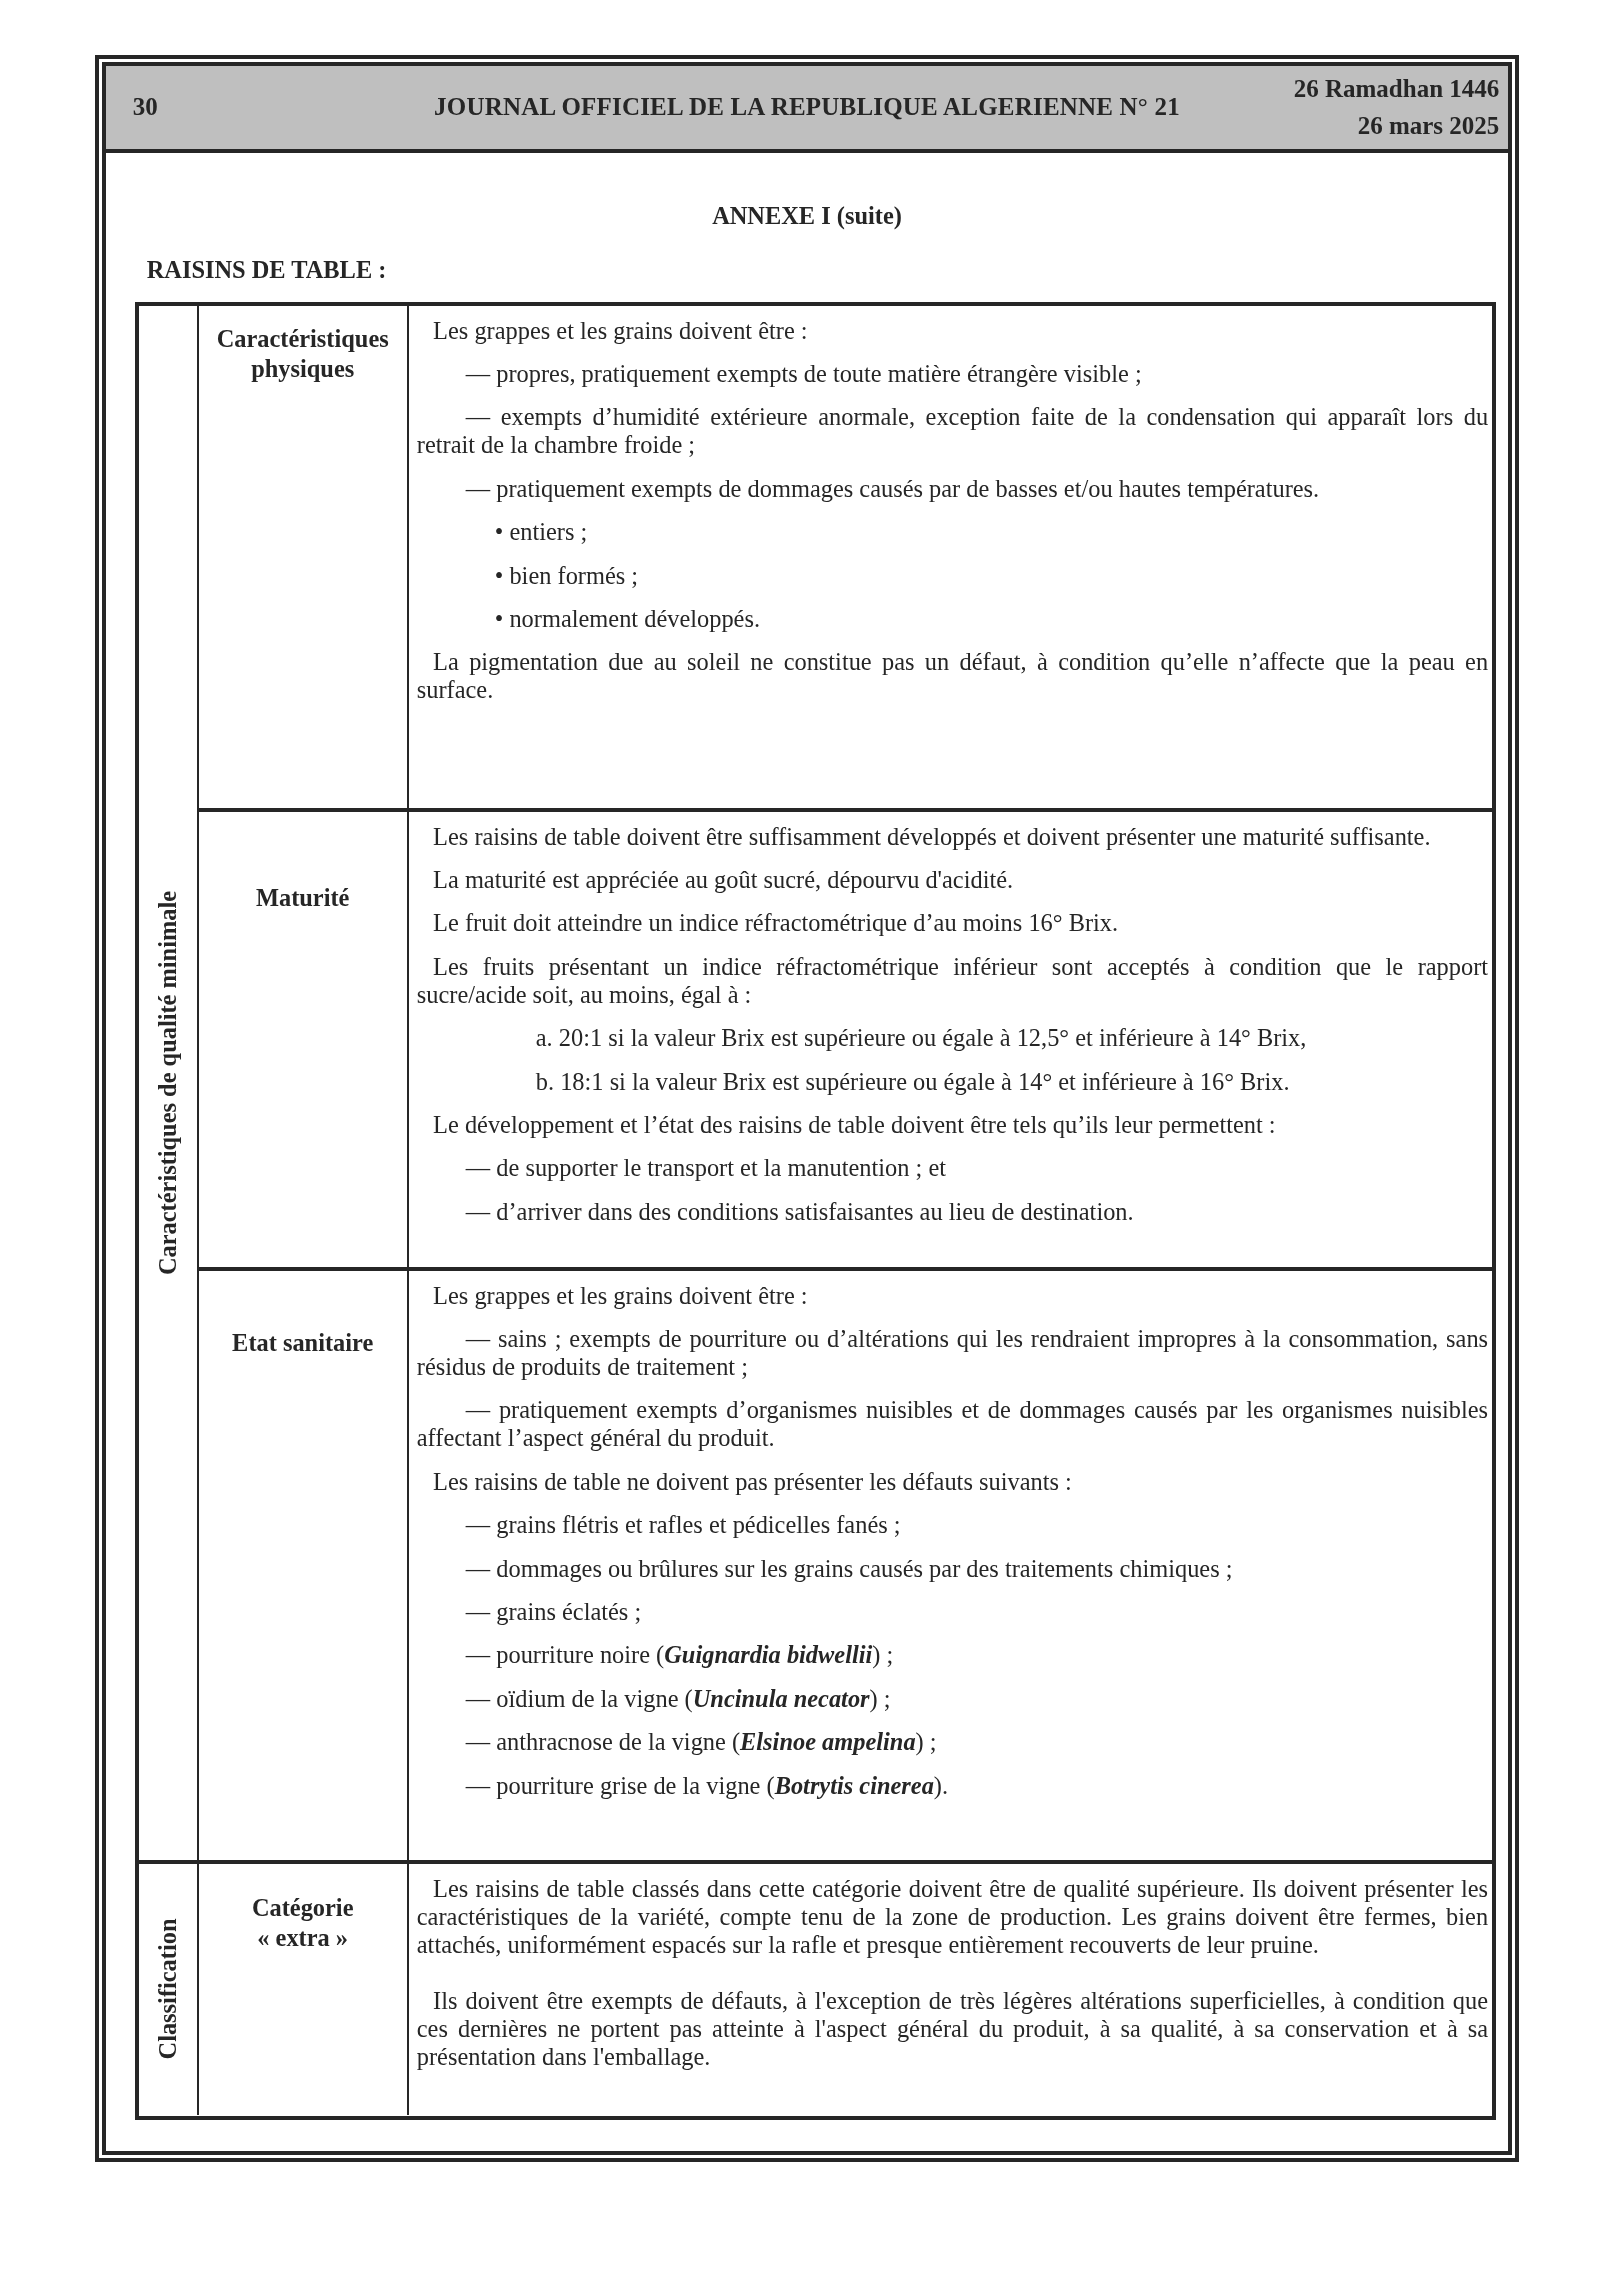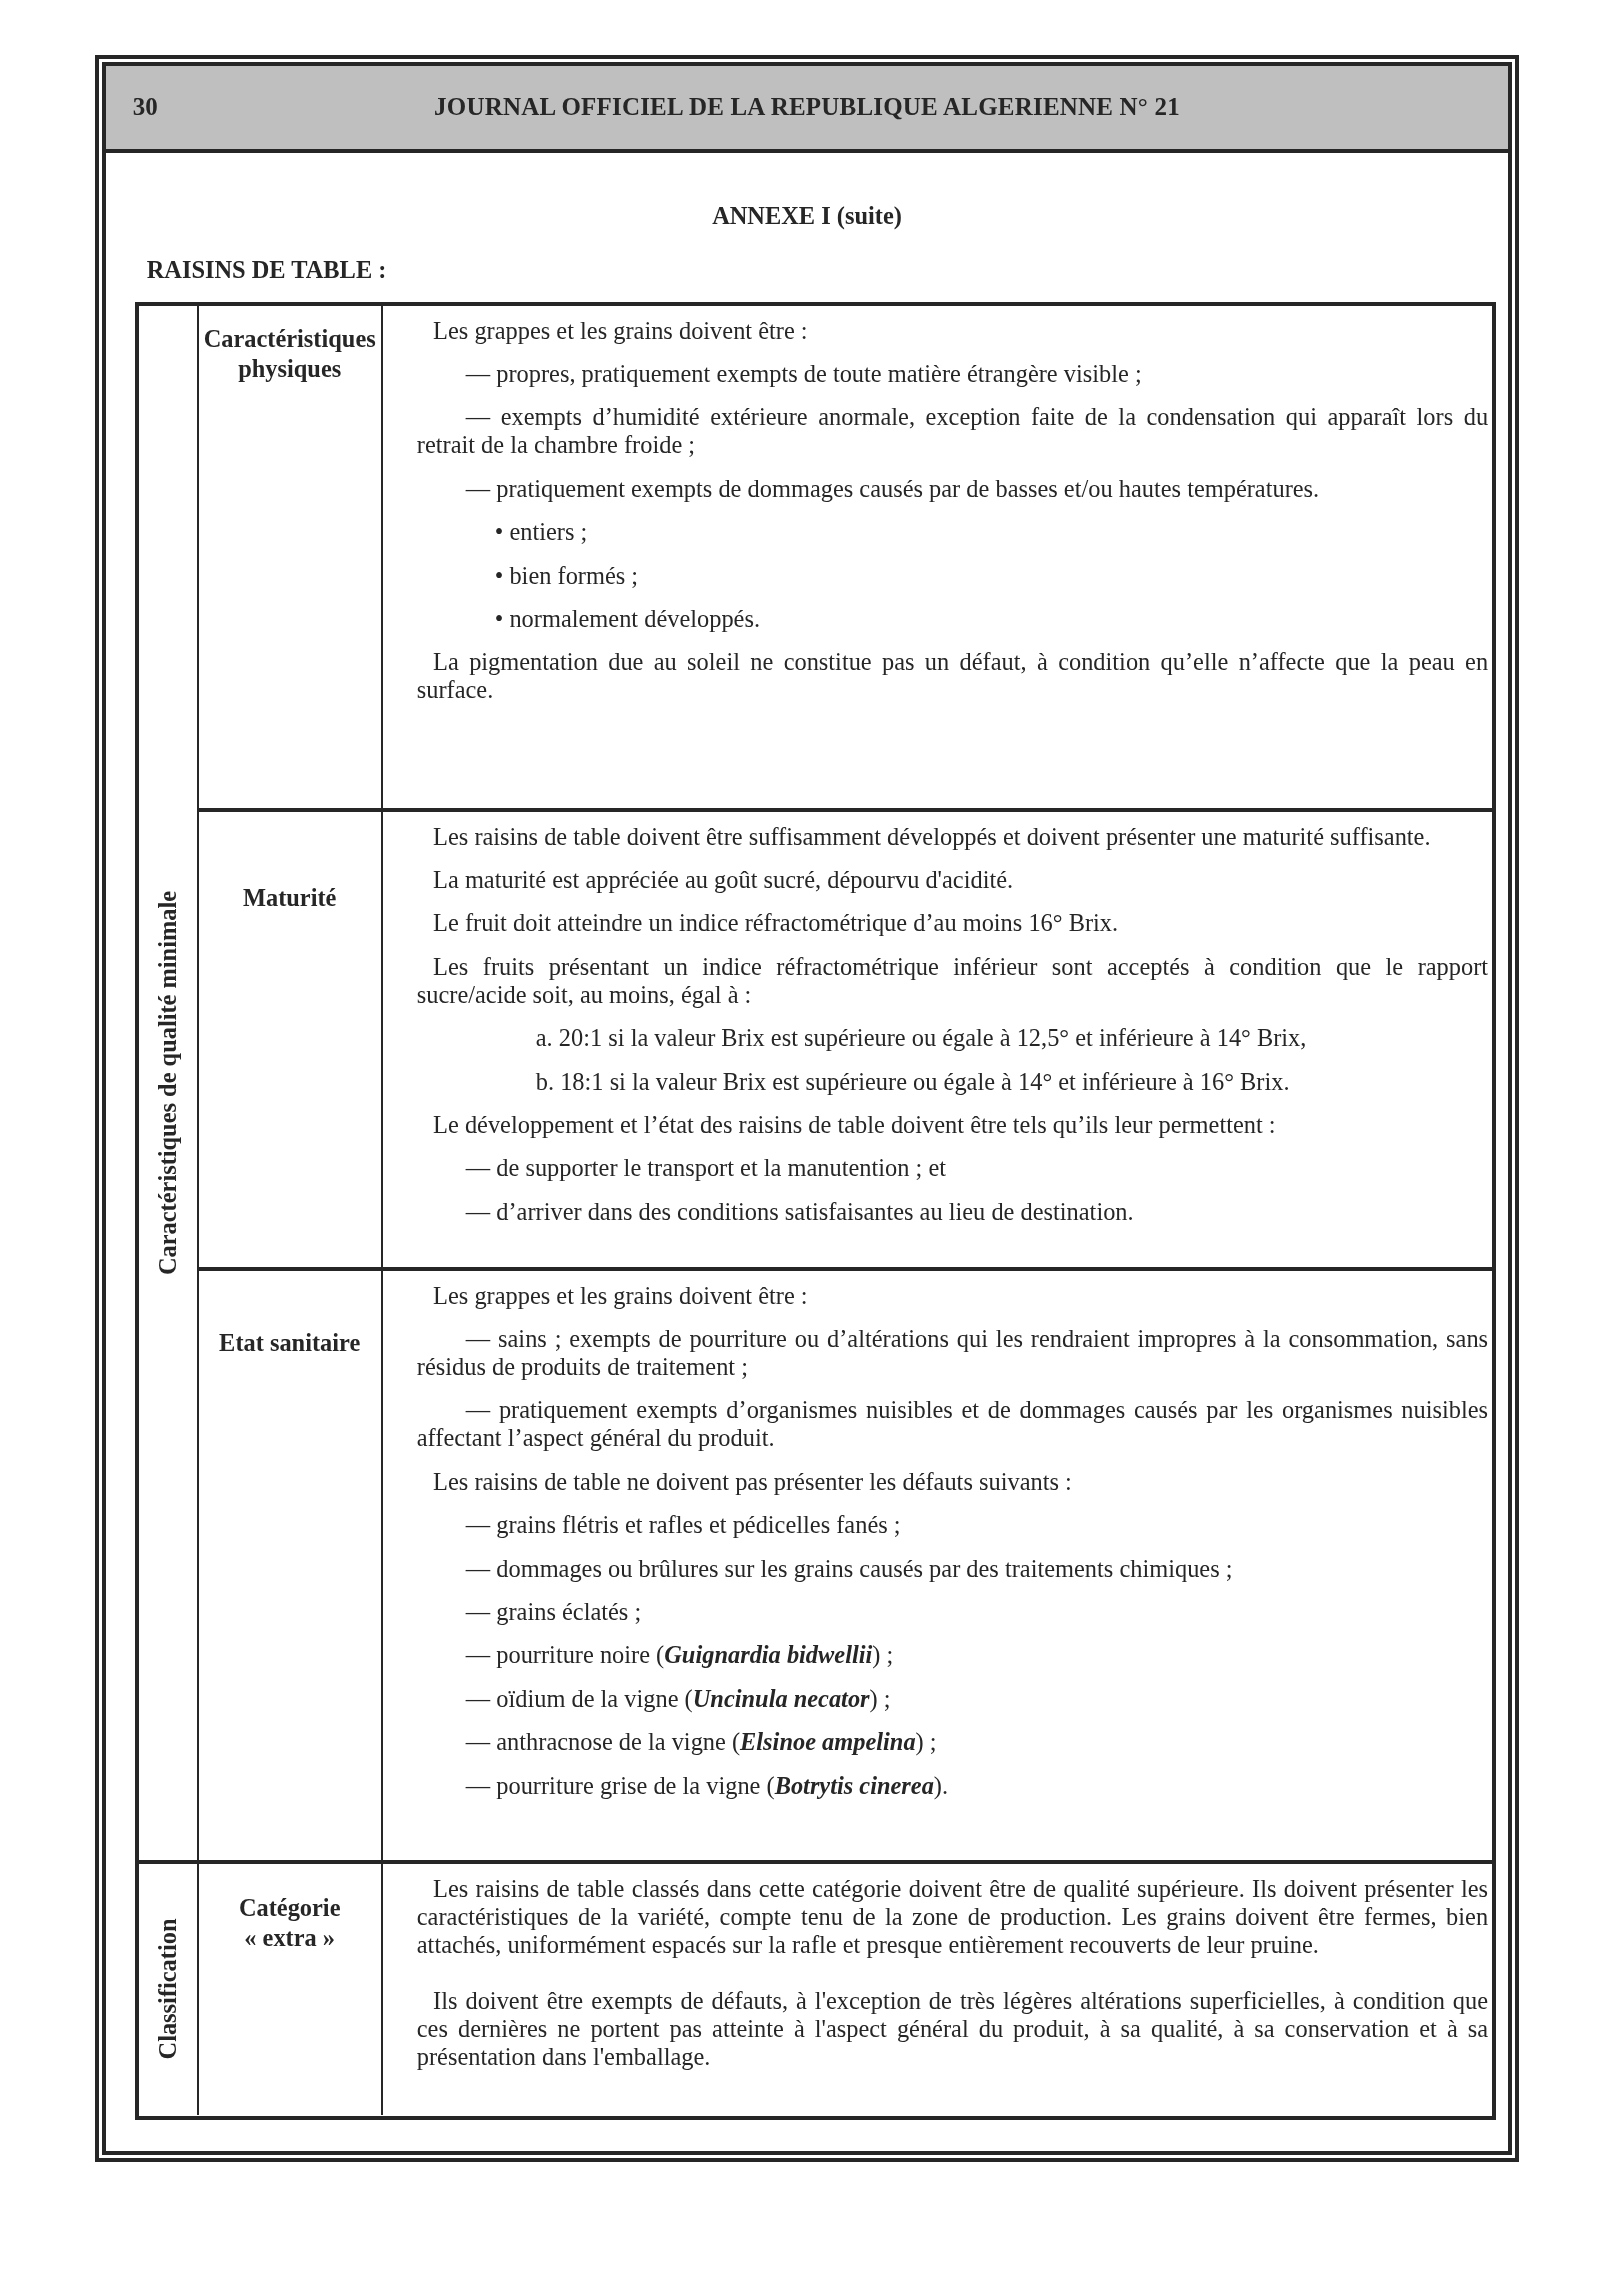--- a/index.html
+++ b/index.html
@@ -11,39 +11,43 @@
   .hdr-title { position:absolute; left:0; right:0; top:27px; text-align:center; font-size:25px; font-weight:bold; letter-spacing:0.2px; }
   .hdr-dates { position:absolute; right:9px; top:4.5px; text-align:right; font-size:25px; font-weight:bold; line-height:37px; }
   .annexe { position:absolute; left:0; right:0; top:136px; text-align:center; font-size:24.4px; font-weight:bold; }
   .section-title { position:absolute; left:41px; top:190px; font-size:24.4px; font-weight:bold; }
 
   .tbl { position:absolute; left:29px; top:236px; width:1361px; height:1818px; box-sizing:border-box; border:4.5px solid #262626; }
   .group { position:absolute; left:0; right:0; box-sizing:border-box; }
   .group-label { position:absolute; left:0; top:0; bottom:0; width:60px; border-right:2.7px solid #262626; box-sizing:border-box; }
   .group-label span { position:absolute; left:50%; top:50%; transform:translate(-50%,-50%) rotate(-90deg); white-space:nowrap; font-size:24.4px; font-weight:bold; }
   .row { position:absolute; left:60px; right:0; box-sizing:border-box; }
-  .row-label { position:absolute; left:0; top:0; bottom:0; width:184px; border-right:2.7px solid #262626; box-sizing:border-box; text-align:center; font-weight:bold; font-size:24.4px; line-height:30px; }
+  .row-label { position:absolute; left:0; top:0; bottom:0; width:210px; border-right:2.7px solid #262626; box-sizing:border-box; text-align:center; font-weight:bold; font-size:24.4px; line-height:30px; }
   .row-content { position:absolute; left:210px; right:0; top:0; bottom:0; padding:11px 3.6px 0 8.1px; font-size:24.4px; line-height:28px; text-align:justify; }
   .row-content p { margin:0 0 15.4px 0; }
   .sep { border-top:4.5px solid #262626; }
   .i1 { text-indent:16.3px; }
   .i2 { text-indent:49px; }
   .i3 { padding-left:78px; }
   .i4 { padding-left:119px; }
   em { font-style:italic;font-weight:bold; }
 </style>
 </head>
 <body>
 
 <div class="outer">
   <div class="inner">
 
     <div class="header">
       <div class="hdr-page">30</div>
       <div class="hdr-title">JOURNAL OFFICIEL DE LA REPUBLIQUE ALGERIENNE N° 21</div>
+      <div class="hdr-dates">
+        <div>26 Ramadhan 1446</div>
+        <div>26 mars 2025</div>
+      </div>
     </div>
 
     <div class="annexe">ANNEXE I (suite)</div>
     <div class="section-title">RAISINS DE TABLE :</div>
 
     <div class="tbl">
 
       <div class="group" style="top:0; height:1554px;">
         <div class="group-label">
           <span>Caractéristiques de qualité minimale</span>

